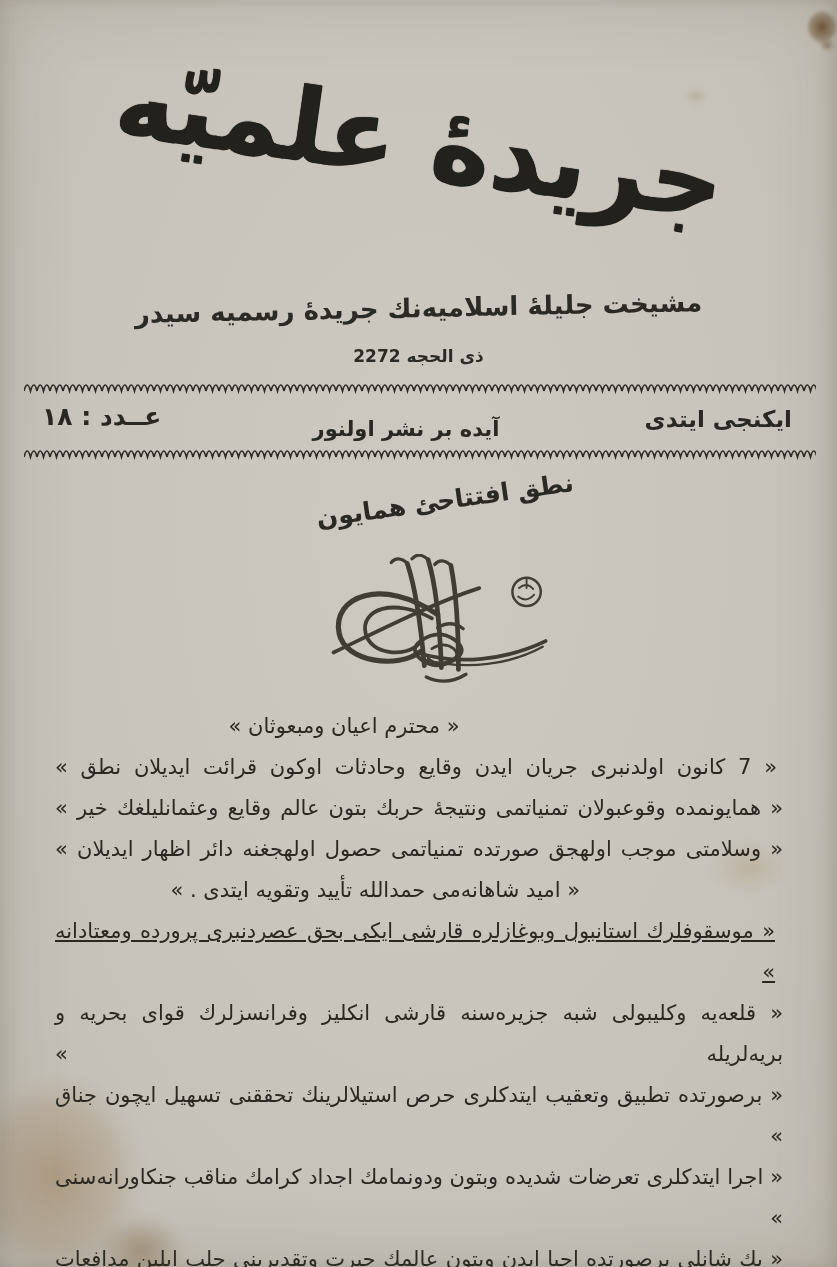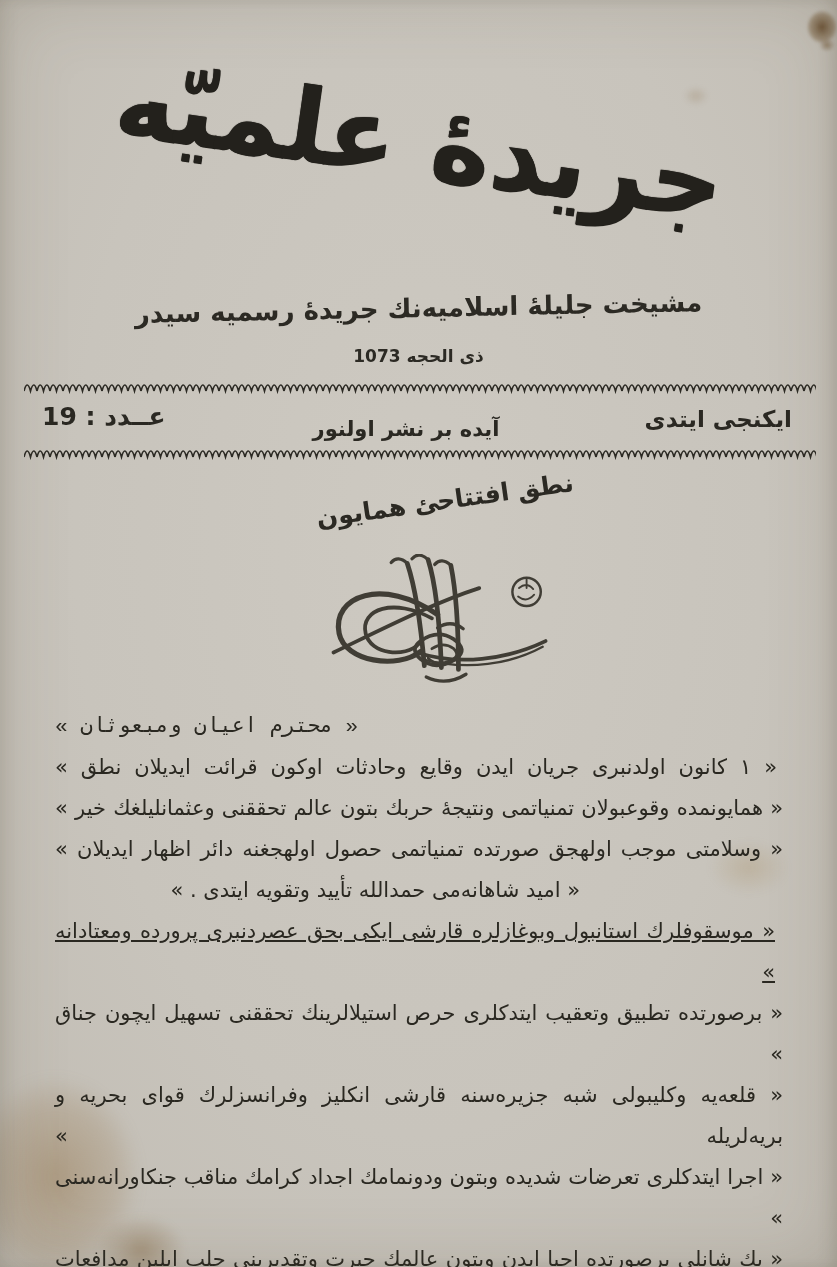--- a/index.html
+++ b/index.html
@@ -61,21 +61,21 @@
   }
   .tughra{position:absolute;top:554px;left:322px;}
 
   
   .body{
     position:absolute;top:706px;right:54px;left:55px;
     font-size:21px;line-height:41px;color:#2a2821;
   }
   .line{white-space:nowrap;}
   .jst{white-space:normal;text-align:justify;text-align-last:justify;}
-  .l1{text-align:left;padding-right:150px;font-family:Liberation Mono, monospace;}
+  .l1{text-align:center;padding-right:150px;}
   .l2{padding-right:6px;}
   .l5{text-align:right;padding-right:203px;}
   .l6{padding-right:8px;text-decoration:underline;}
 
   
   .stain{position:absolute;pointer-events:none;}
   .stain-tr{
     top:4px;right:-6px;width:42px;height:46px;
     background:radial-gradient(closest-side, rgba(96,68,36,.85), rgba(112,84,48,.45) 55%, rgba(112,84,48,0) 75%);
     border-radius:46% 54% 60% 40%;
@@ -116,35 +116,35 @@
 
   <div class="stain stain-tr"></div>
   <div class="stain stain-tr2"></div>
   <div class="stain stain-bl"></div>
   <div class="stain stain-bl2"></div>
   <div class="stain stain-mid"></div>
   <div class="stain stain-top"></div>
 
   <div class="title">جريدهٔ علميّه</div>
   <div class="subtitle">مشيخت جليلهٔ اسلاميه‌نك جريدهٔ رسميه سيدر</div>
-  <div class="dateline">ذى الحجه 1073</div>
+  <div class="dateline">ذى الحجه 2272</div>
 
   <svg class="wave w1" aria-hidden="true">
     <defs>
       <pattern id="wv1" width="13" height="14" patternUnits="userSpaceOnUse">
         <path d="M0 11 Q 3.2 -1 6.5 11 Q 9.8 -1 13 11" fill="none" stroke="#2b2923" stroke-width="1.7"></path>
       </pattern>
     </defs>
     <rect x="0" y="0" width="792" height="14" fill="url(#wv1)"></rect>
   </svg>
 
   <div class="mastrow">
     <span class="year">ايكنجى ايتدى</span>
     <span class="freq">آيده بر نشر اولنور</span>
-    <span class="issue">عــدد : 19</span>
+    <span class="issue">عــدد : ١٨</span>
   </div>
 
   <svg class="wave w2" aria-hidden="true">
     <defs>
       <pattern id="wv2" width="13" height="14" patternUnits="userSpaceOnUse">
         <path d="M0 11 Q 3.2 -1 6.5 11 Q 9.8 -1 13 11" fill="none" stroke="#2b2923" stroke-width="1.7"></path>
       </pattern>
     </defs>
     <rect x="0" y="0" width="792" height="14" fill="url(#wv2)"></rect>
   </svg>
@@ -170,25 +170,25 @@
       <path d="M118 78 q 14 -9 27 1" stroke-width="3.5"></path>
       <g>
         <circle cx="212" cy="40" r="15" stroke-width="2.6"></circle>
         <path d="M204 36 q 8 -7 15 1 M203 45 q 9 7 17 -2 M212 27 v 9" stroke-width="2"></path>
       </g>
     </g>
   </svg>
 
   <div class="body">
     <div class="line l1">« محترم اعيان ومبعوثان »</div>
-    <div class="line jst l2">« ١ كانون اولدنبرى جريان ايدن وقايع وحادثات اوكون قرائت ايديلان نطق »</div>
-    <div class="line jst">« همايونمده وقوعبولان تمنياتمى ونتيجهٔ حربك بتون عالم تحققنى وعثمانليلغك خير »</div>
+    <div class="line jst l2">« 7 كانون اولدنبرى جريان ايدن وقايع وحادثات اوكون قرائت ايديلان نطق »</div>
+    <div class="line jst">« همايونمده وقوعبولان تمنياتمى ونتيجهٔ حربك بتون عالم وقايع وعثمانليلغك خير »</div>
     <div class="line jst">« وسلامتى موجب اولهجق صورتده تمنياتمى حصول اولهجغنه دائر اظهار ايديلان »</div>
     <div class="line l5">« اميد شاهانه‌مى حمدالله تأييد وتقويه ايتدى . »</div>
     <div class="line jst l6">« موسقوفلرك استانبول وبوغازلره قارشى ايكى بحق عصردنبرى پرورده ومعتادانه »</div>
+    <div class="line jst">« قلعه‌يه وكليبولى شبه جزيره‌سنه قارشى انكليز وفرانسزلرك قواى بحريه و بريه‌لريله »</div>
     <div class="line jst">« برصورتده تطبيق وتعقيب ايتدكلرى حرص استيلالرينك تحققنى تسهيل ايچون جناق »</div>
-    <div class="line jst">« قلعه‌يه وكليبولى شبه جزيره‌سنه قارشى انكليز وفرانسزلرك قواى بحريه و بريه‌لريله »</div>
     <div class="line jst">« اجرا ايتدكلرى تعرضات شديده وبتون ودونمامك اجداد كرامك مناقب جنكاورانه‌سنى »</div>
     <div class="line jst">« پك شانلى برصورتده احيا ايدن وبتون عالمك حيرت وتقديرينى جلب ايلين مدافعات »</div>
 
   </div>
 
 </div>
 
 </body></html>

